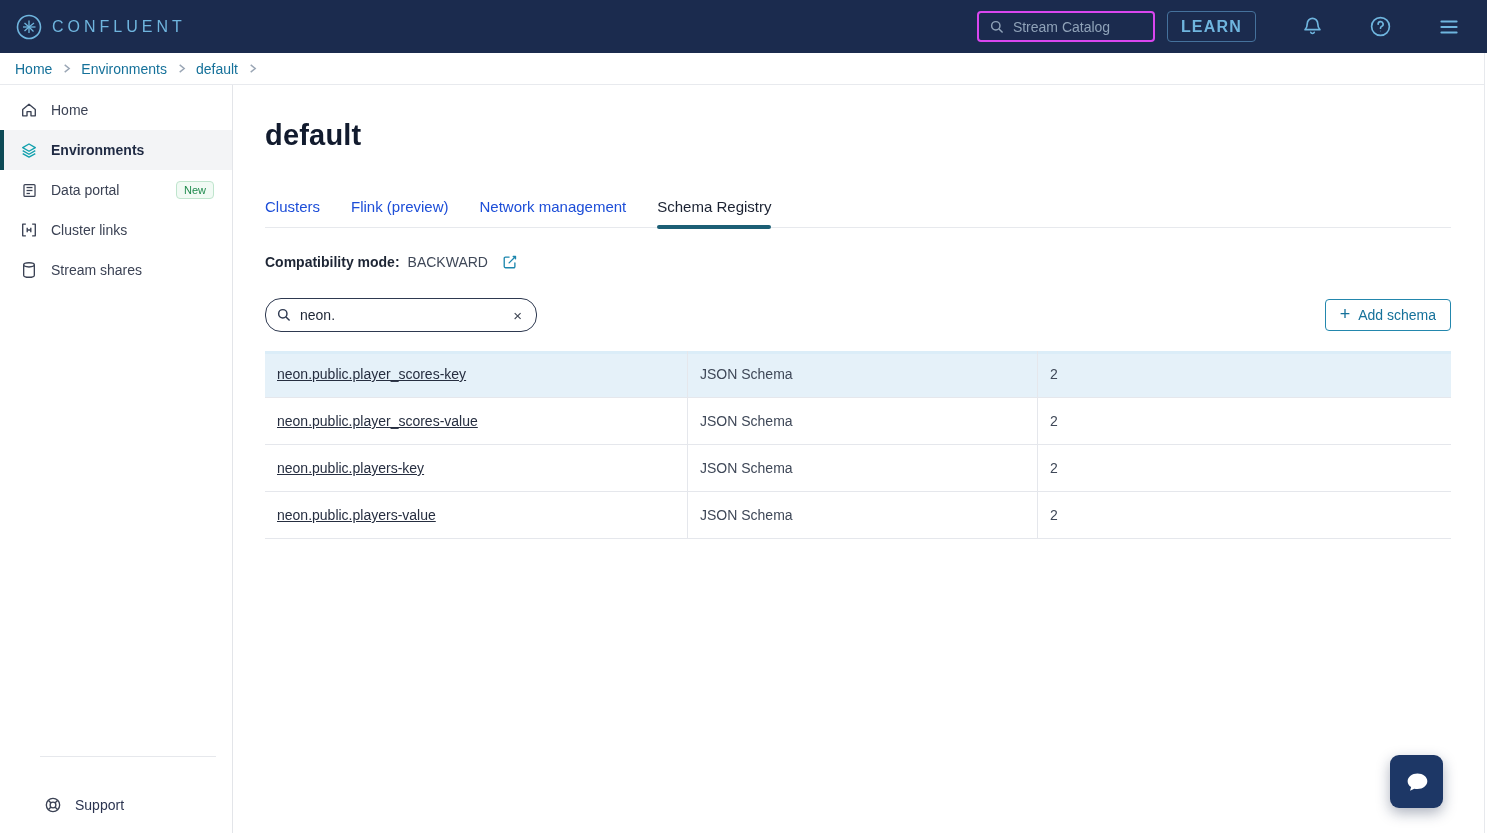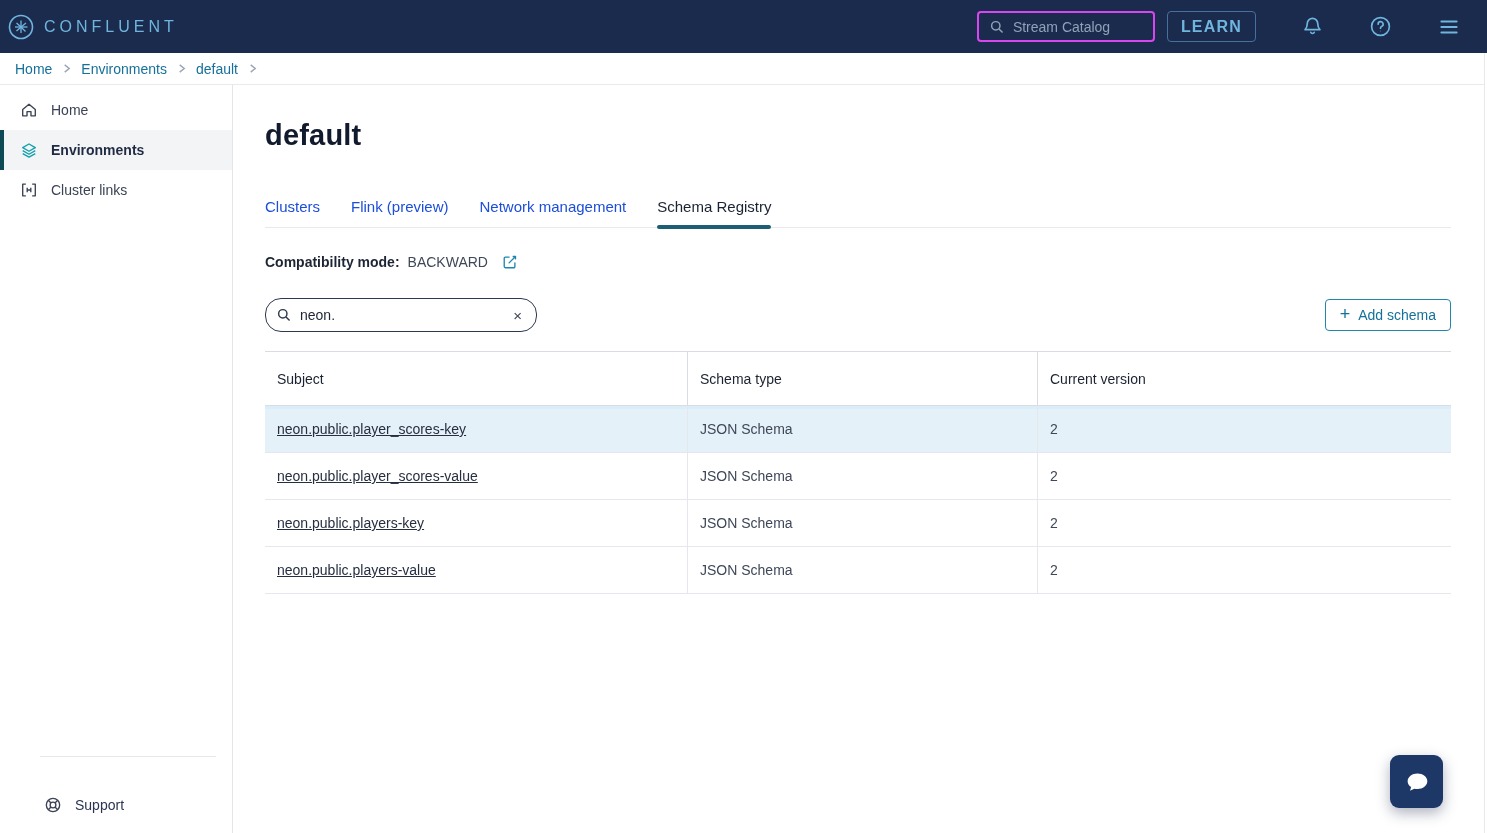--- a/index.html
+++ b/index.html
@@ -1,20 +1,20 @@
 <!DOCTYPE html>
 <html><head>
 <meta charset="utf-8">
 <style>
   * { margin:0; padding:0; box-sizing:border-box; }
   html,body { width:1487px; height:833px; overflow:hidden; background:#fff;
     font-family:"Liberation Sans","DejaVu Sans",sans-serif; color:#1d2534; }
 
   
-  .navbar { height:53px; background:#1b2b4e; display:flex; align-items:center; padding:0 24px 0 8px; }
+  .navbar { height:53px; background:#1b2b4e; display:flex; align-items:center; padding:0 24px 0 16px; }
   .brand { display:flex; align-items:center; gap:10px; color:#6fb5de; }
   .brand-name { font-size:16px; letter-spacing:4px; font-weight:500; }
   .nav-right { margin-left:auto; display:flex; align-items:center; }
   .nav-search { display:flex; align-items:center; gap:8px; width:178px; height:31px;
     border:2px solid #d946ef; border-radius:4px; padding:0 10px; color:#8fa2b8; }
   .nav-search input { background:transparent; border:none; outline:none; color:#cfd9e6;
     font-size:14px; width:120px; font-family:inherit; }
   .nav-search input::placeholder { color:#8fa2b8; }
   .learn-btn { margin-left:12px; height:31px; padding:0 13px; display:flex; align-items:center;
     border:1px solid #45719c; border-radius:4px; color:#6fb5de; font-size:16px; font-weight:700;
@@ -182,27 +182,48 @@
         <svg width="19" height="19" viewBox="0 0 20 20" fill="none" stroke="currentColor" stroke-width="1.5" stroke-linejoin="round">
           <path d="M10 2.8 L17 6.8 L10 10.8 L3 6.8 Z"></path>
           <polyline points="3,10.2 10,14.2 17,10.2"></polyline>
           <polyline points="3,13.4 10,17.4 17,13.4"></polyline>
         </svg>
       </span>
       <span>Environments</span>
     </div>
     <div class="side-item">
       <span class="ic">
+        <svg width="17" height="17" viewBox="0 0 20 20" fill="none" stroke="currentColor" stroke-width="1.5" stroke-linejoin="round">
+          <rect x="3.5" y="3" width="13" height="14" rx="1.2"></rect>
+          <line x1="6.5" y1="6.5" x2="13.5" y2="6.5"></line>
+            <line x1="6.5" y1="10" x2="13.5" y2="10"></line>
+            <line x1="6.5" y1="13.5" x2="10.5" y2="13.5"></line>
+        </svg>
+      </span>
+      <span>Data portal</span>
+      <span class="badge-new">New</span>
+    </div>
+    <div class="side-item">
+      <span class="ic">
         <svg width="18" height="18" viewBox="0 0 20 20" fill="none" stroke="currentColor" stroke-width="1.5" stroke-linejoin="round">
           <polyline points="6.5,3.5 3,3.5 3,16.5 6.5,16.5"></polyline>
           <polyline points="13.5,3.5 17,3.5 17,16.5 13.5,16.5"></polyline>
           <path d="M8 7.5 v5 M12 7.5 v5 M8 10 h4"></path>
         </svg>
       </span>
       <span>Cluster links</span>
+    </div>
+    <div class="side-item">
+      <span class="ic">
+        <svg width="16" height="18" viewBox="0 0 18 20" fill="none" stroke="currentColor" stroke-width="1.5">
+          <ellipse cx="9" cy="4.2" rx="6" ry="2.4"></ellipse>
+          <path d="M3 4.2 V15.8 c0 1.3 2.7 2.4 6 2.4 s6-1.1 6-2.4 V4.2"></path>
+        </svg>
+      </span>
+      <span>Stream shares</span>
     </div>
 
     <div class="side-bottom">
       <div class="side-divider"></div>
       <div class="side-item support-item">
         <span class="ic">
           <svg width="18" height="18" viewBox="0 0 20 20" fill="none" stroke="currentColor" stroke-width="1.5">
             <circle cx="10" cy="10" r="7.4"></circle>
               <circle cx="10" cy="10" r="3.2"></circle>
             <line x1="5" y1="5" x2="7.8" y2="7.8"></line>
@@ -249,25 +270,20 @@
           <input autofocus="" value="neon." style="">
           <span class="clear-x">×</span>
         </div>
         <button class="add-schema">
           <span class="plus">+</span>
           <span>Add schema</span>
         </button>
       </div>
 
       <div class="table">
-        <div class="thead">
-          <div class="th">Subject</div>
-          <div class="th">Schema type</div>
-          <div class="th">Current version</div>
-        </div>
 
         <div class="trow hl">
           <div class="td">
               <a class="subject-link">neon.public.player_scores-key</a>
             </div>
           <div class="td">JSON Schema</div>
           <div class="td">2</div>
         </div>
         <div class="trow">
           <div class="td">

